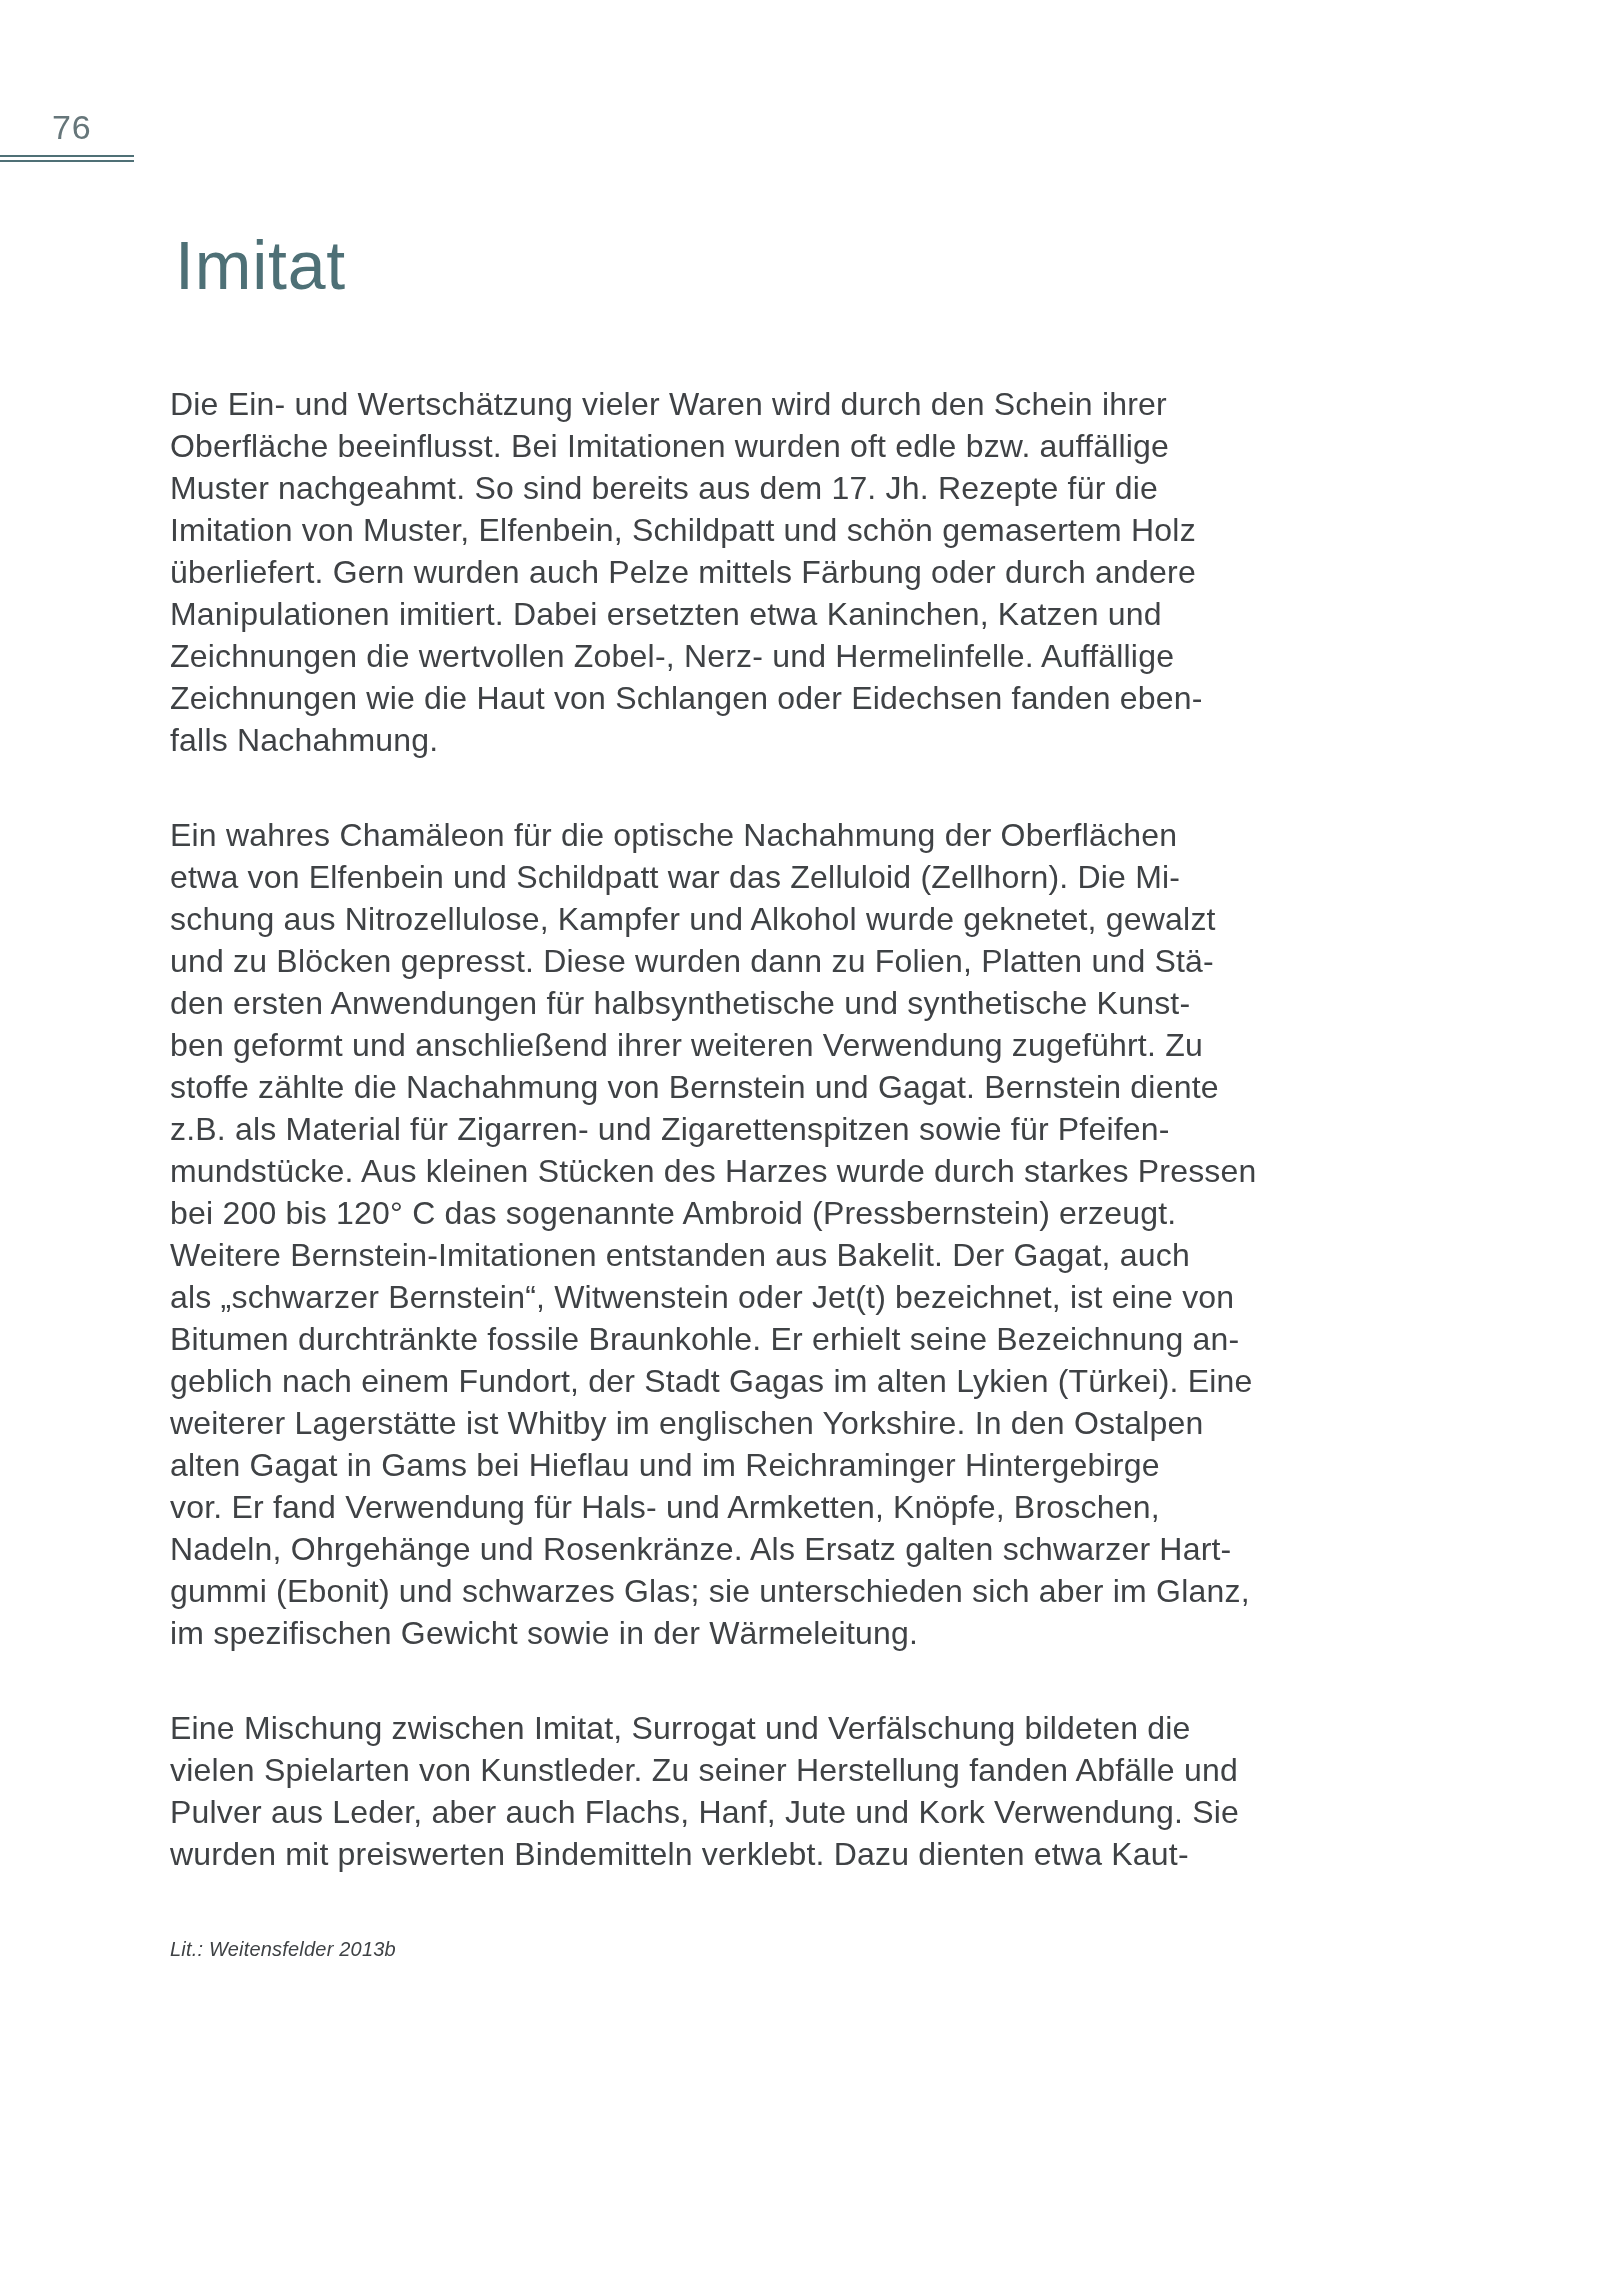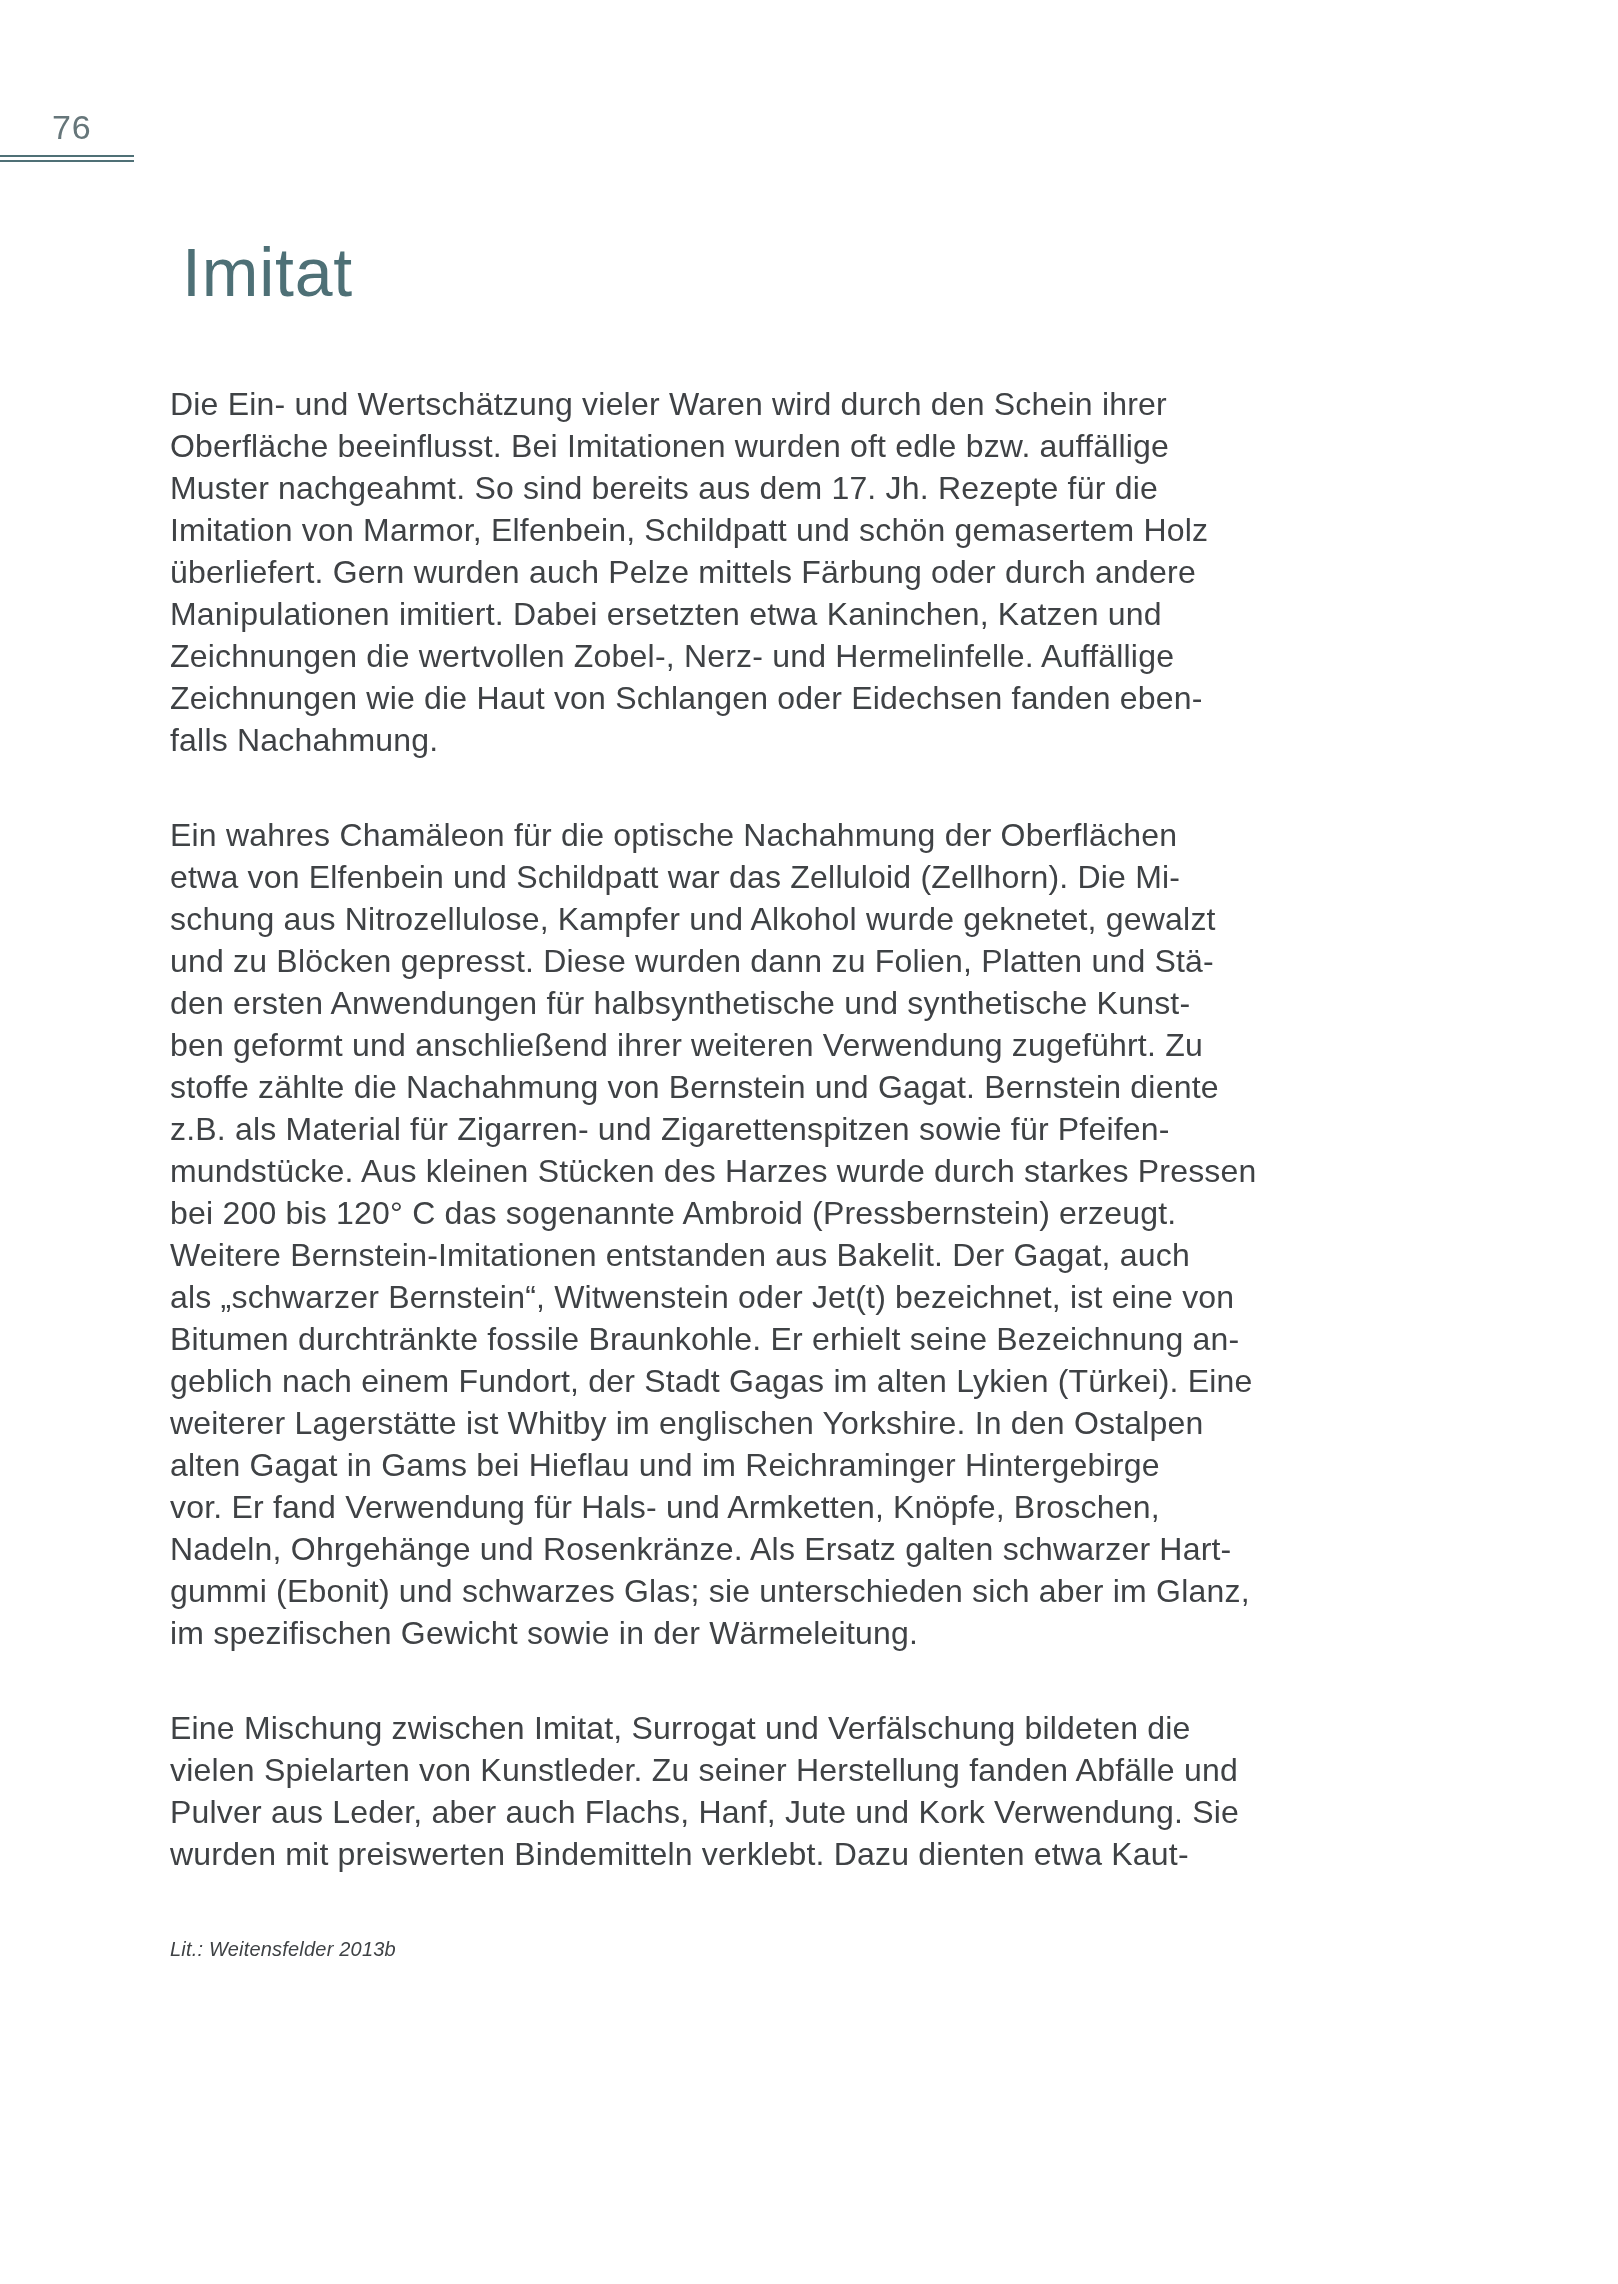--- a/index.html
+++ b/index.html
@@ -30,21 +30,21 @@
     height: 3.2px;
     border-top: 2.4px solid var(--rule, #4f7076);
     border-bottom: 2.4px solid var(--rule, #4f7076);
     background: transparent;
   }
 
   .title {
     position: absolute;
     left: 167px;
     top: 220px;
-    margin: 15px;
+    margin: 8px;
     font-size: 68px;
     font-weight: 500;
     letter-spacing: 0.8px;
     color: var(--accent, #4e7076);
     line-height: 1.1;
   }
 
   .text-column {
     position: absolute;
     left: 170px;
@@ -78,21 +78,21 @@
 
 <div class="double-rule"></div>
 
 <h1 class="title">Imitat</h1>
 
 <div class="text-column" id="text-column">
     <div class="paragraph">
       <div class="line">Die Ein- und Wertschätzung vieler Waren wird durch den Schein ihrer</div>
       <div class="line">Oberfläche beeinflusst. Bei Imitationen wurden oft edle bzw. auffällige</div>
       <div class="line">Muster nachgeahmt. So sind bereits aus dem 17. Jh. Rezepte für die</div>
-      <div class="line">Imitation von Marmor, Elfenbein, Schildpatt und schön gemasertem Holz</div>
+      <div class="line">Imitation von Muster, Elfenbein, Schildpatt und schön gemasertem Holz</div>
       <div class="line">überliefert. Gern wurden auch Pelze mittels Färbung oder durch andere</div>
       <div class="line">Manipulationen imitiert. Dabei ersetzten etwa Kaninchen, Katzen und</div>
       <div class="line">Zeichnungen die wertvollen Zobel-, Nerz- und Hermelinfelle. Auffällige</div>
       <div class="line">Zeichnungen wie die Haut von Schlangen oder Eidechsen fanden eben-</div>
       <div class="line">falls Nachahmung.</div>
     </div>
     <div class="paragraph">
       <div class="line">Ein wahres Chamäleon für die optische Nachahmung der Oberflächen</div>
       <div class="line">etwa von Elfenbein und Schildpatt war das Zelluloid (Zellhorn). Die Mi-</div>
       <div class="line">schung aus Nitrozellulose, Kampfer und Alkohol wurde geknetet, gewalzt</div>

